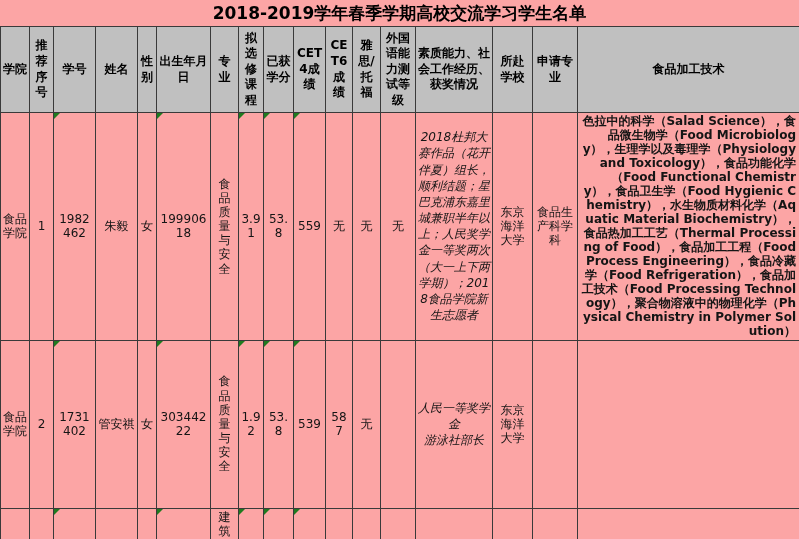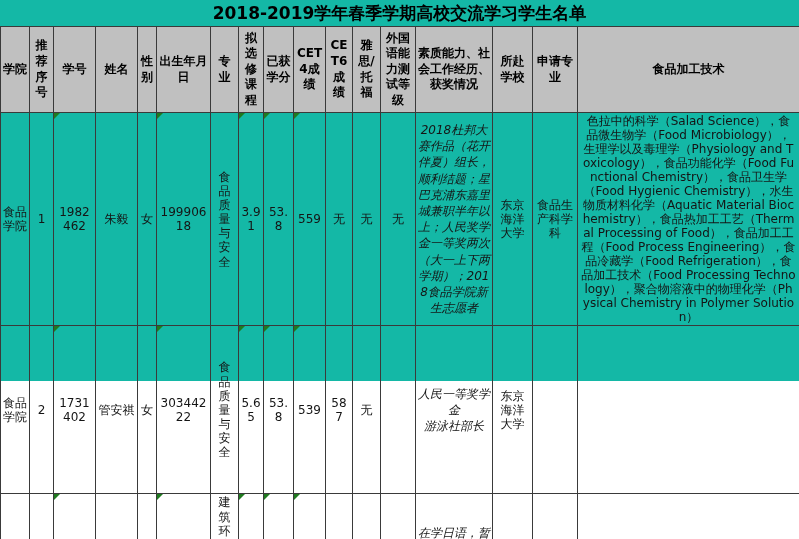--- a/index.html
+++ b/index.html
@@ -1,23 +1,23 @@
 <!DOCTYPE html>
 <html><head>
 <meta charset="utf-8">
 <style>
   html,body{margin:0;padding:0;background:#ffffff;}
   body{width:799px;height:539px;overflow:hidden;font-family:"DejaVu Sans",sans-serif;}
-  .page{width:799px;height:381px;background:#14b8a6;}
+  .page{width:799px;height:539px;background:#fca5a5;}
   .title{height:26px;line-height:26px;text-align:center;font-size:17px;font-weight:bold;color:#000;}
   table{border-collapse:collapse;table-layout:fixed;width:799px;}
   td,th{border:1px solid #3a3a3a;font-size:12px;color:#151515;overflow:hidden;position:relative;
         padding:1px 2px;vertical-align:middle;text-align:center;word-break:break-all;line-height:1.18;}
   th{background:#c0c0c0;font-weight:bold;color:#000;line-height:1.3;}
-  td.courses{text-align:center;vertical-align:top;line-height:1.17;padding:1px 3px;}
+  td.courses{text-align:right;vertical-align:top;line-height:1.17;padding:1px 3px;font-weight:bold;}
   td.ach{white-space:pre-line;line-height:1.35;font-style:italic;}
   tr.r1{height:153px;}
   tr.r2{height:168px;}
   tr.r3{height:102px;}
   tr.hd{height:86px;}
   .tri{position:absolute;top:0;left:0;width:0;height:0;
        border-top:6px solid #1f7a1f;border-right:6px solid transparent;}
 </style>
 </head>
 <body>
@@ -88,21 +88,21 @@
     </tr>
 
     <tr class="r2">
       <td>食品学院</td>
       <td>2</td>
       <td><span class="tri"></span><span>1731402</span></td>
       <td>管安祺</td>
       <td>女</td>
       <td><span class="tri"></span><span>30344222</span></td>
       <td>食品质量与安全</td>
-      <td><span class="tri"></span><span>5.65</span></td>
+      <td><span class="tri"></span><span>1.92</span></td>
       <td><span class="tri"></span><span>53.8</span></td>
       <td><span class="tri"></span><span>539</span></td>
       <td>587</td>
       <td>无</td>
       <td></td>
       <td class="ach">人民一等奖学金
 游泳社部长</td>
       <td>东京海洋大学</td>
       <td></td>
       <td class="courses"></td>

